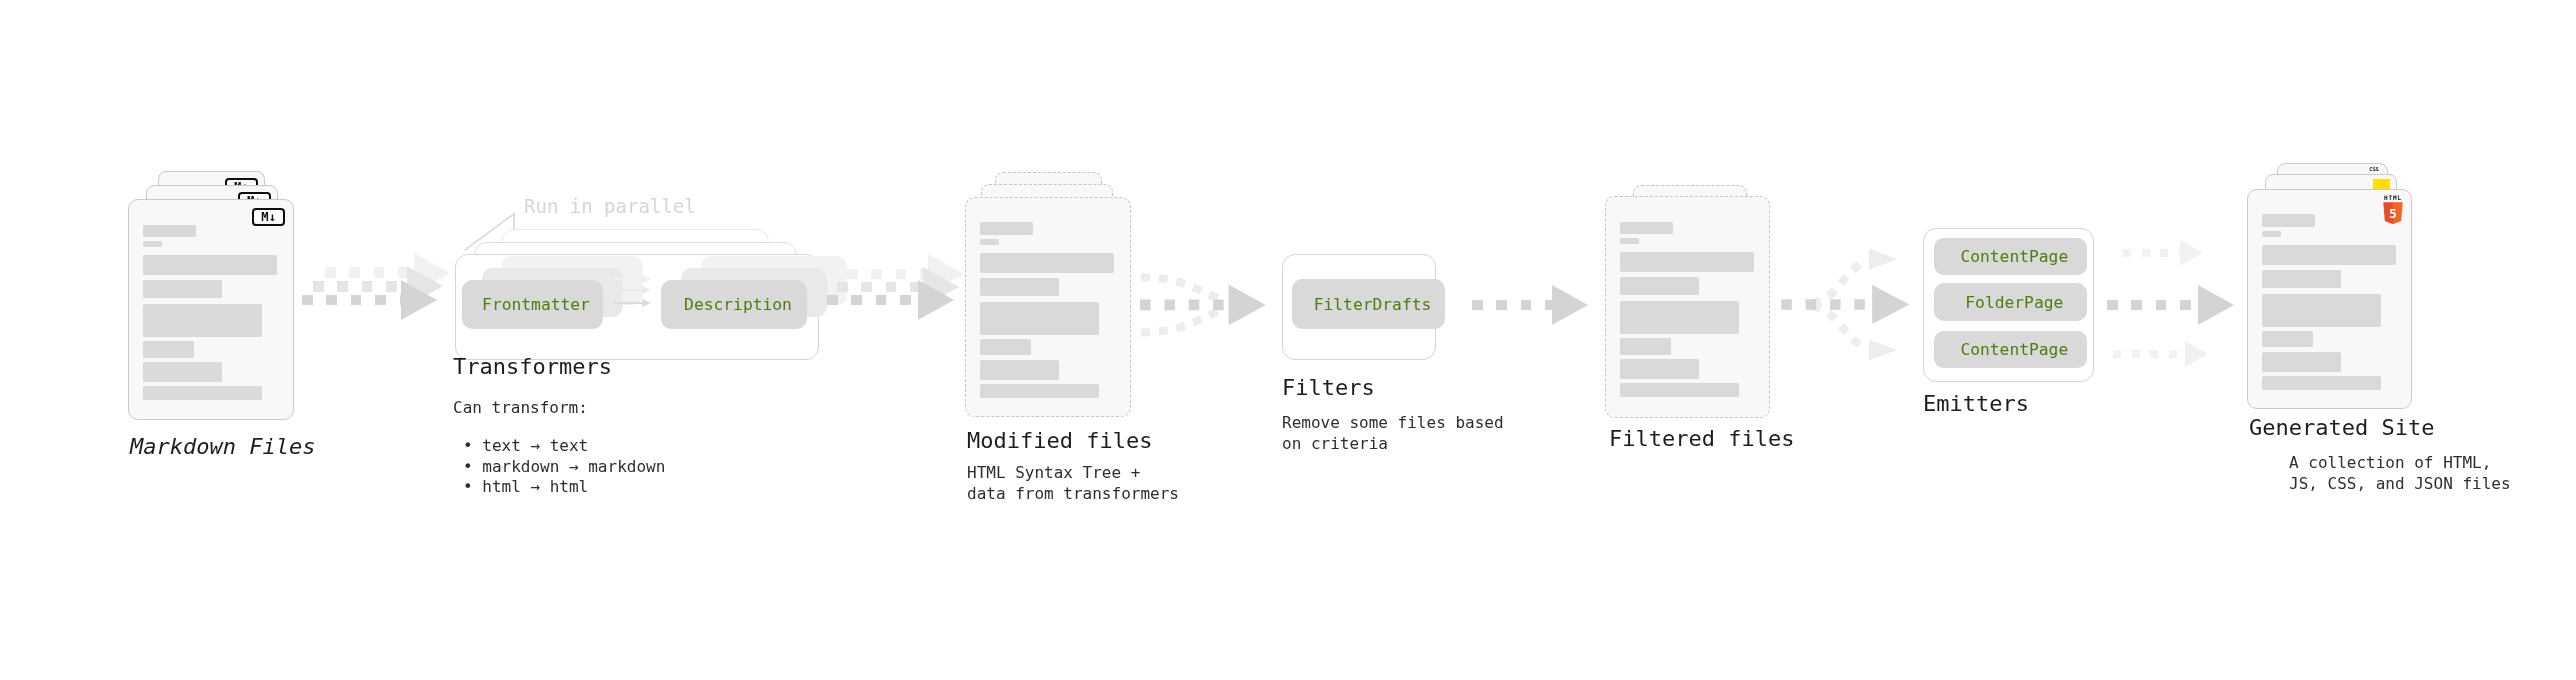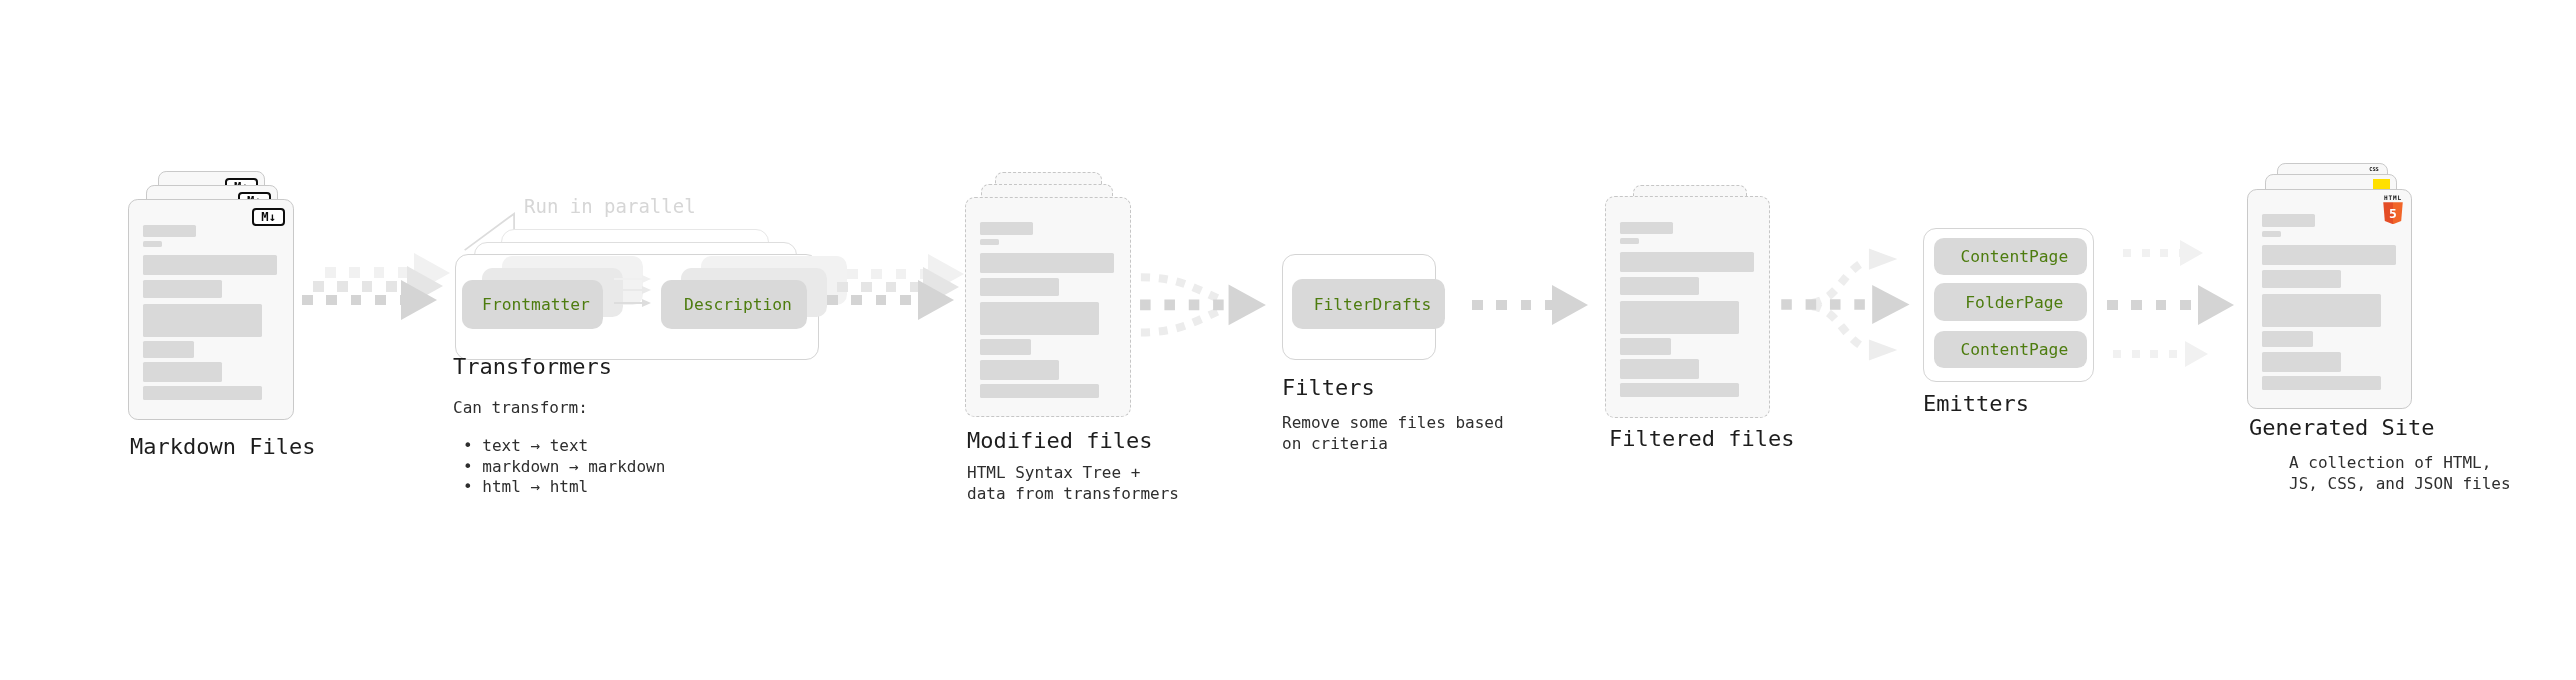--- a/index.html
+++ b/index.html
@@ -79,21 +79,21 @@
     <div class="bar" style="top: 24.4px; width: 53px; height: 12.2px; background: rgb(217, 217, 217);"></div>
         <div class="bar" style="top: 41px; width: 18.7px; height: 5.7px; background: rgb(217, 217, 217);"></div>
         <div class="bar" style="top: 55px; width: 134px; height: 19.5px; background: rgb(217, 217, 217);"></div>
         <div class="bar" style="top: 80px; width: 79px; height: 18px; background: rgb(217, 217, 217);"></div>
         <div class="bar" style="top: 104px; width: 119px; height: 32.5px; background: rgb(217, 217, 217);"></div>
         <div class="bar" style="top: 141px; width: 51px; height: 16.3px; background: rgb(217, 217, 217);"></div>
         <div class="bar" style="top: 162px; width: 79px; height: 19.5px; background: rgb(217, 217, 217);"></div>
         <div class="bar" style="top: 186px; width: 119px; height: 14px; background: rgb(217, 217, 217);"></div>
       </div>
   </div>
-  <div class="title" style="left:130px;top:434px;">Markdown Files</div>
+  <div class="title" style="left:130px;top:434px;font-style:italic;">Markdown Files</div>
 
   <div class="abs" style="left:302px;top:258px;width:142px;height:85px;">
     <div class="arrow-layer" style="left:23px;top:-6.5px;--c:#f1f1f1;">
         <div class="dashline" style="width:89px;"></div>
         <div class="ahead"></div>
       </div>
     <div class="arrow-layer" style="left:11.4px;top:7.3px;--c:#e5e5e5;">
         <div class="dashline" style="width:94px;"></div>
         <div class="ahead"></div>
       </div>

